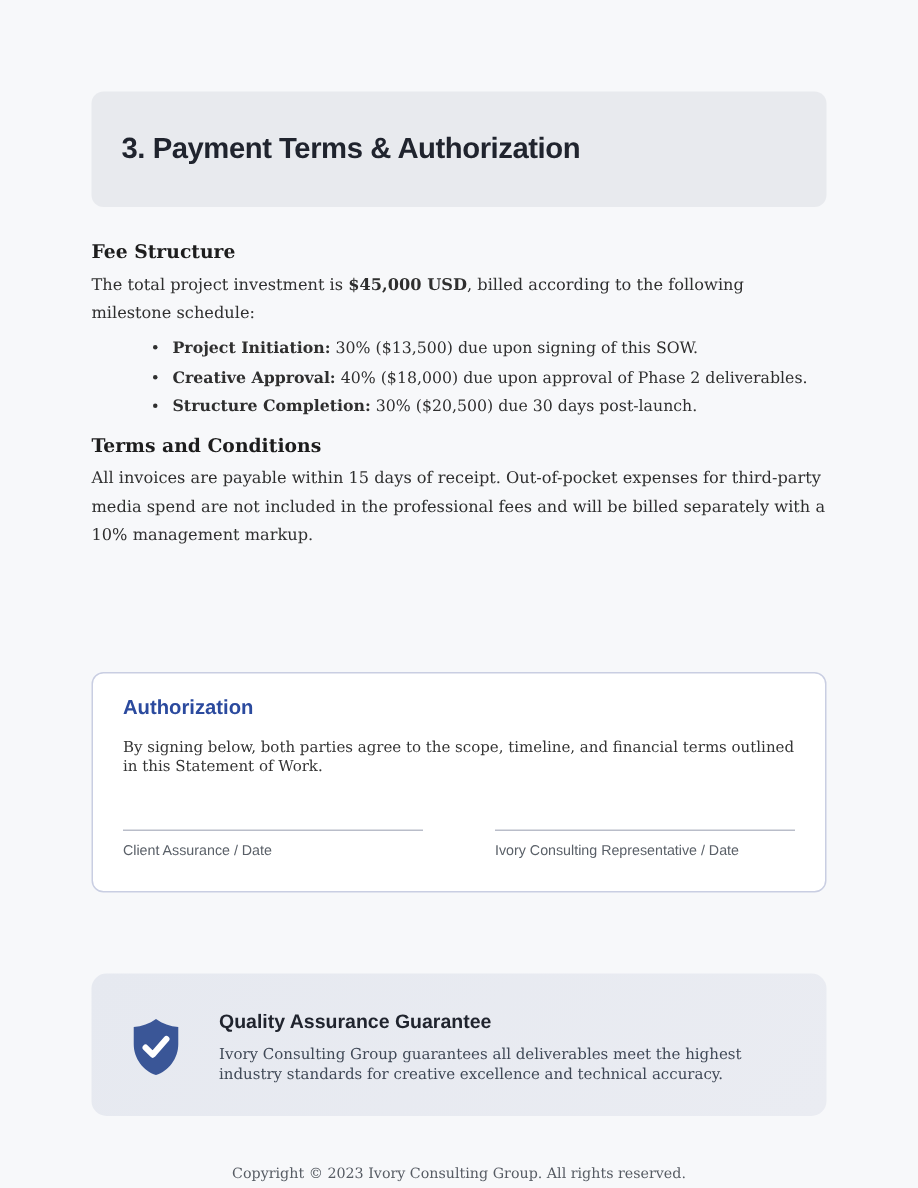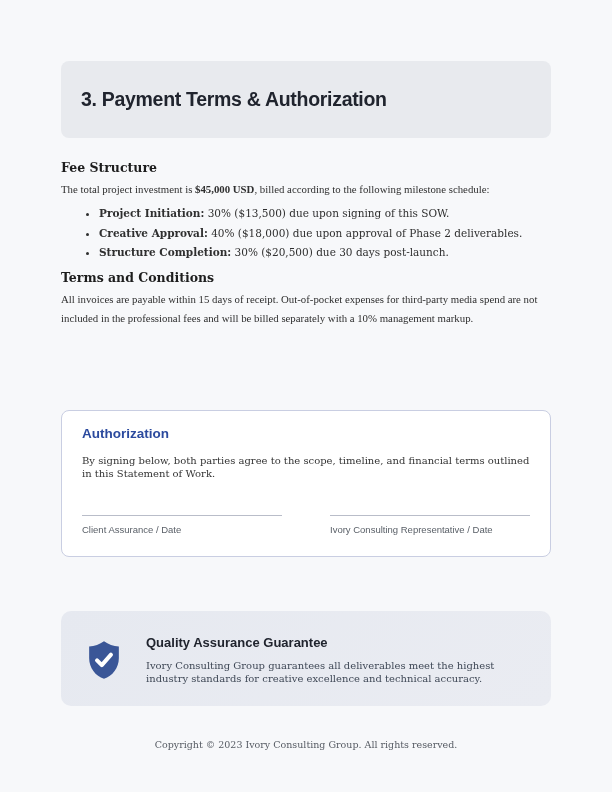--- a/index.html
+++ b/index.html
@@ -40,31 +40,31 @@
     font-size: 12.5px;
     font-weight: bold;
     color: #1d1d1d;
   }
   .serif-head.second { margin-top: 7px; }
   .body-text {
     margin: 0;
     font-size: 10.8px;
     line-height: 19px;
     color: #2f2f2f;
-    font-family: Liberation Serif, serif;
   }
   .milestones {
     margin: 5px 0 5px 0;
     padding-left: 38px;
     list-style: disc;
   }
   .milestones li {
     font-size: 10.5px;
     line-height: 19.5px;
     color: #2f2f2f;
+    margin-left: 16px;
   }
   .b { font-weight: bold; }
 
   
   .auth-card {
     margin-top: 82px;
     background: #ffffff;
     border: 1px solid #c9cee2;
     border-radius: 8px;
     height: 147px;

